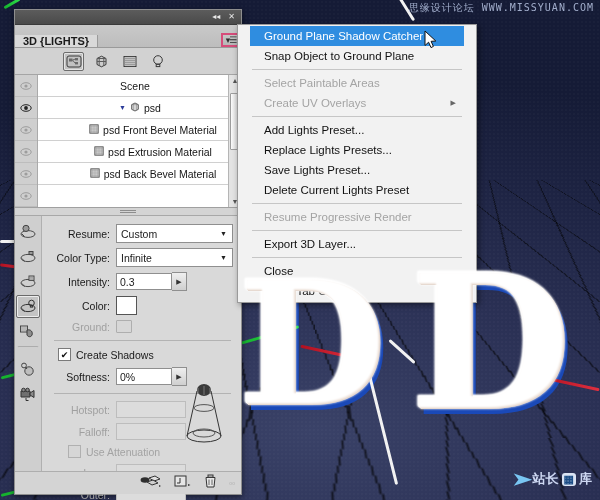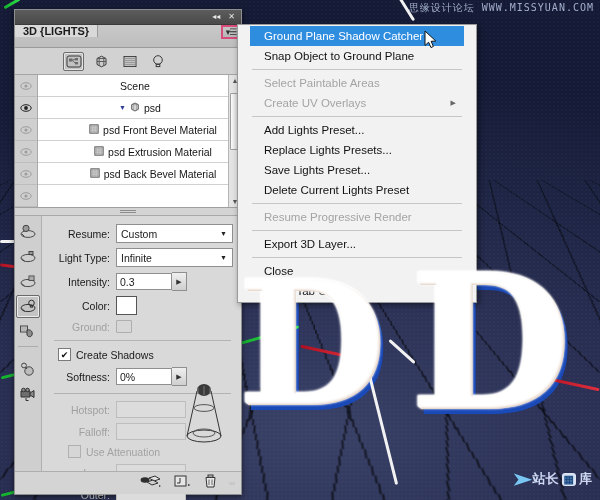--- a/index.html
+++ b/index.html
@@ -53,21 +53,21 @@
 
   
   #panel{position:absolute;left:14px;top:9px;width:226px;height:484px;
     background:#d9d9d9;border:1px solid #8e8e8e;box-shadow:0 2px 6px rgba(0,0,0,.5);
     display:flex;flex-direction:column;}
   #panel-titlebar{height:14px;background:linear-gradient(#5c5c5c,#4a4a4a);
     display:flex;align-items:center;justify-content:flex-end;padding-right:2px;
     border-bottom:1px solid #3a3a3a;position:relative;}
   #panel-titlebar .tb-btn{color:#e8e8e8;font-size:8px;line-height:1;padding:0 4px;
     font-family:"DejaVu Sans", sans-serif;cursor:default;}
-  #tabrow{height:22px;background:linear-gradient(#c9c9c9,#bdbdbd);display:flex;align-items:flex-start;
+  #tabrow{height:22px;background:linear-gradient(#c9c9c9,#bdbdbd);display:flex;align-items:flex-end;
     border-bottom:1px solid #9a9a9a;}
   #tab-3d{background:#d9d9d9;padding:0 8px;display:flex;align-items:center;
     font-size:11px;color:#1a1a1a;font-weight:bold;border-right:1px solid #9a9a9a;}
   #tab-filler{flex:1;background:linear-gradient(#bcbcbc,#b2b2b2);border-right:1px solid #9a9a9a;}
   #panel-menu-btn{width:20px;display:flex;align-items:center;justify-content:center;
     background:linear-gradient(#c6c6c6,#b6b6b6);border:2px solid #d64c7a;box-sizing:border-box;}
   #panel-menu-btn .glyphs{font-size:9px;color:#2d2d2d;letter-spacing:-1px;}
 
   #filterbar{height:26px;background:#d2d2d2;border-bottom:1px solid #a5a5a5;
     display:flex;align-items:center;gap:7px;padding-left:48px;}
@@ -373,21 +373,21 @@
 
     <div id="props">
       <div class="prow">
         <div class="plabel">Resume:</div>
         <div class="pselect">
           <span>Custom</span>
           <span class="caret">▼</span>
         </div>
       </div>
       <div class="prow">
-        <div class="plabel">Light Type:</div>
+        <div class="plabel">Color Type:</div>
         <div class="pselect">
           <span>Infinite</span>
           <span class="caret">▼</span>
         </div>
       </div>
       <div class="prow">
         <div class="plabel">Intensity:</div>
         <div class="pfield">
           <span>0.3</span>
         </div>

